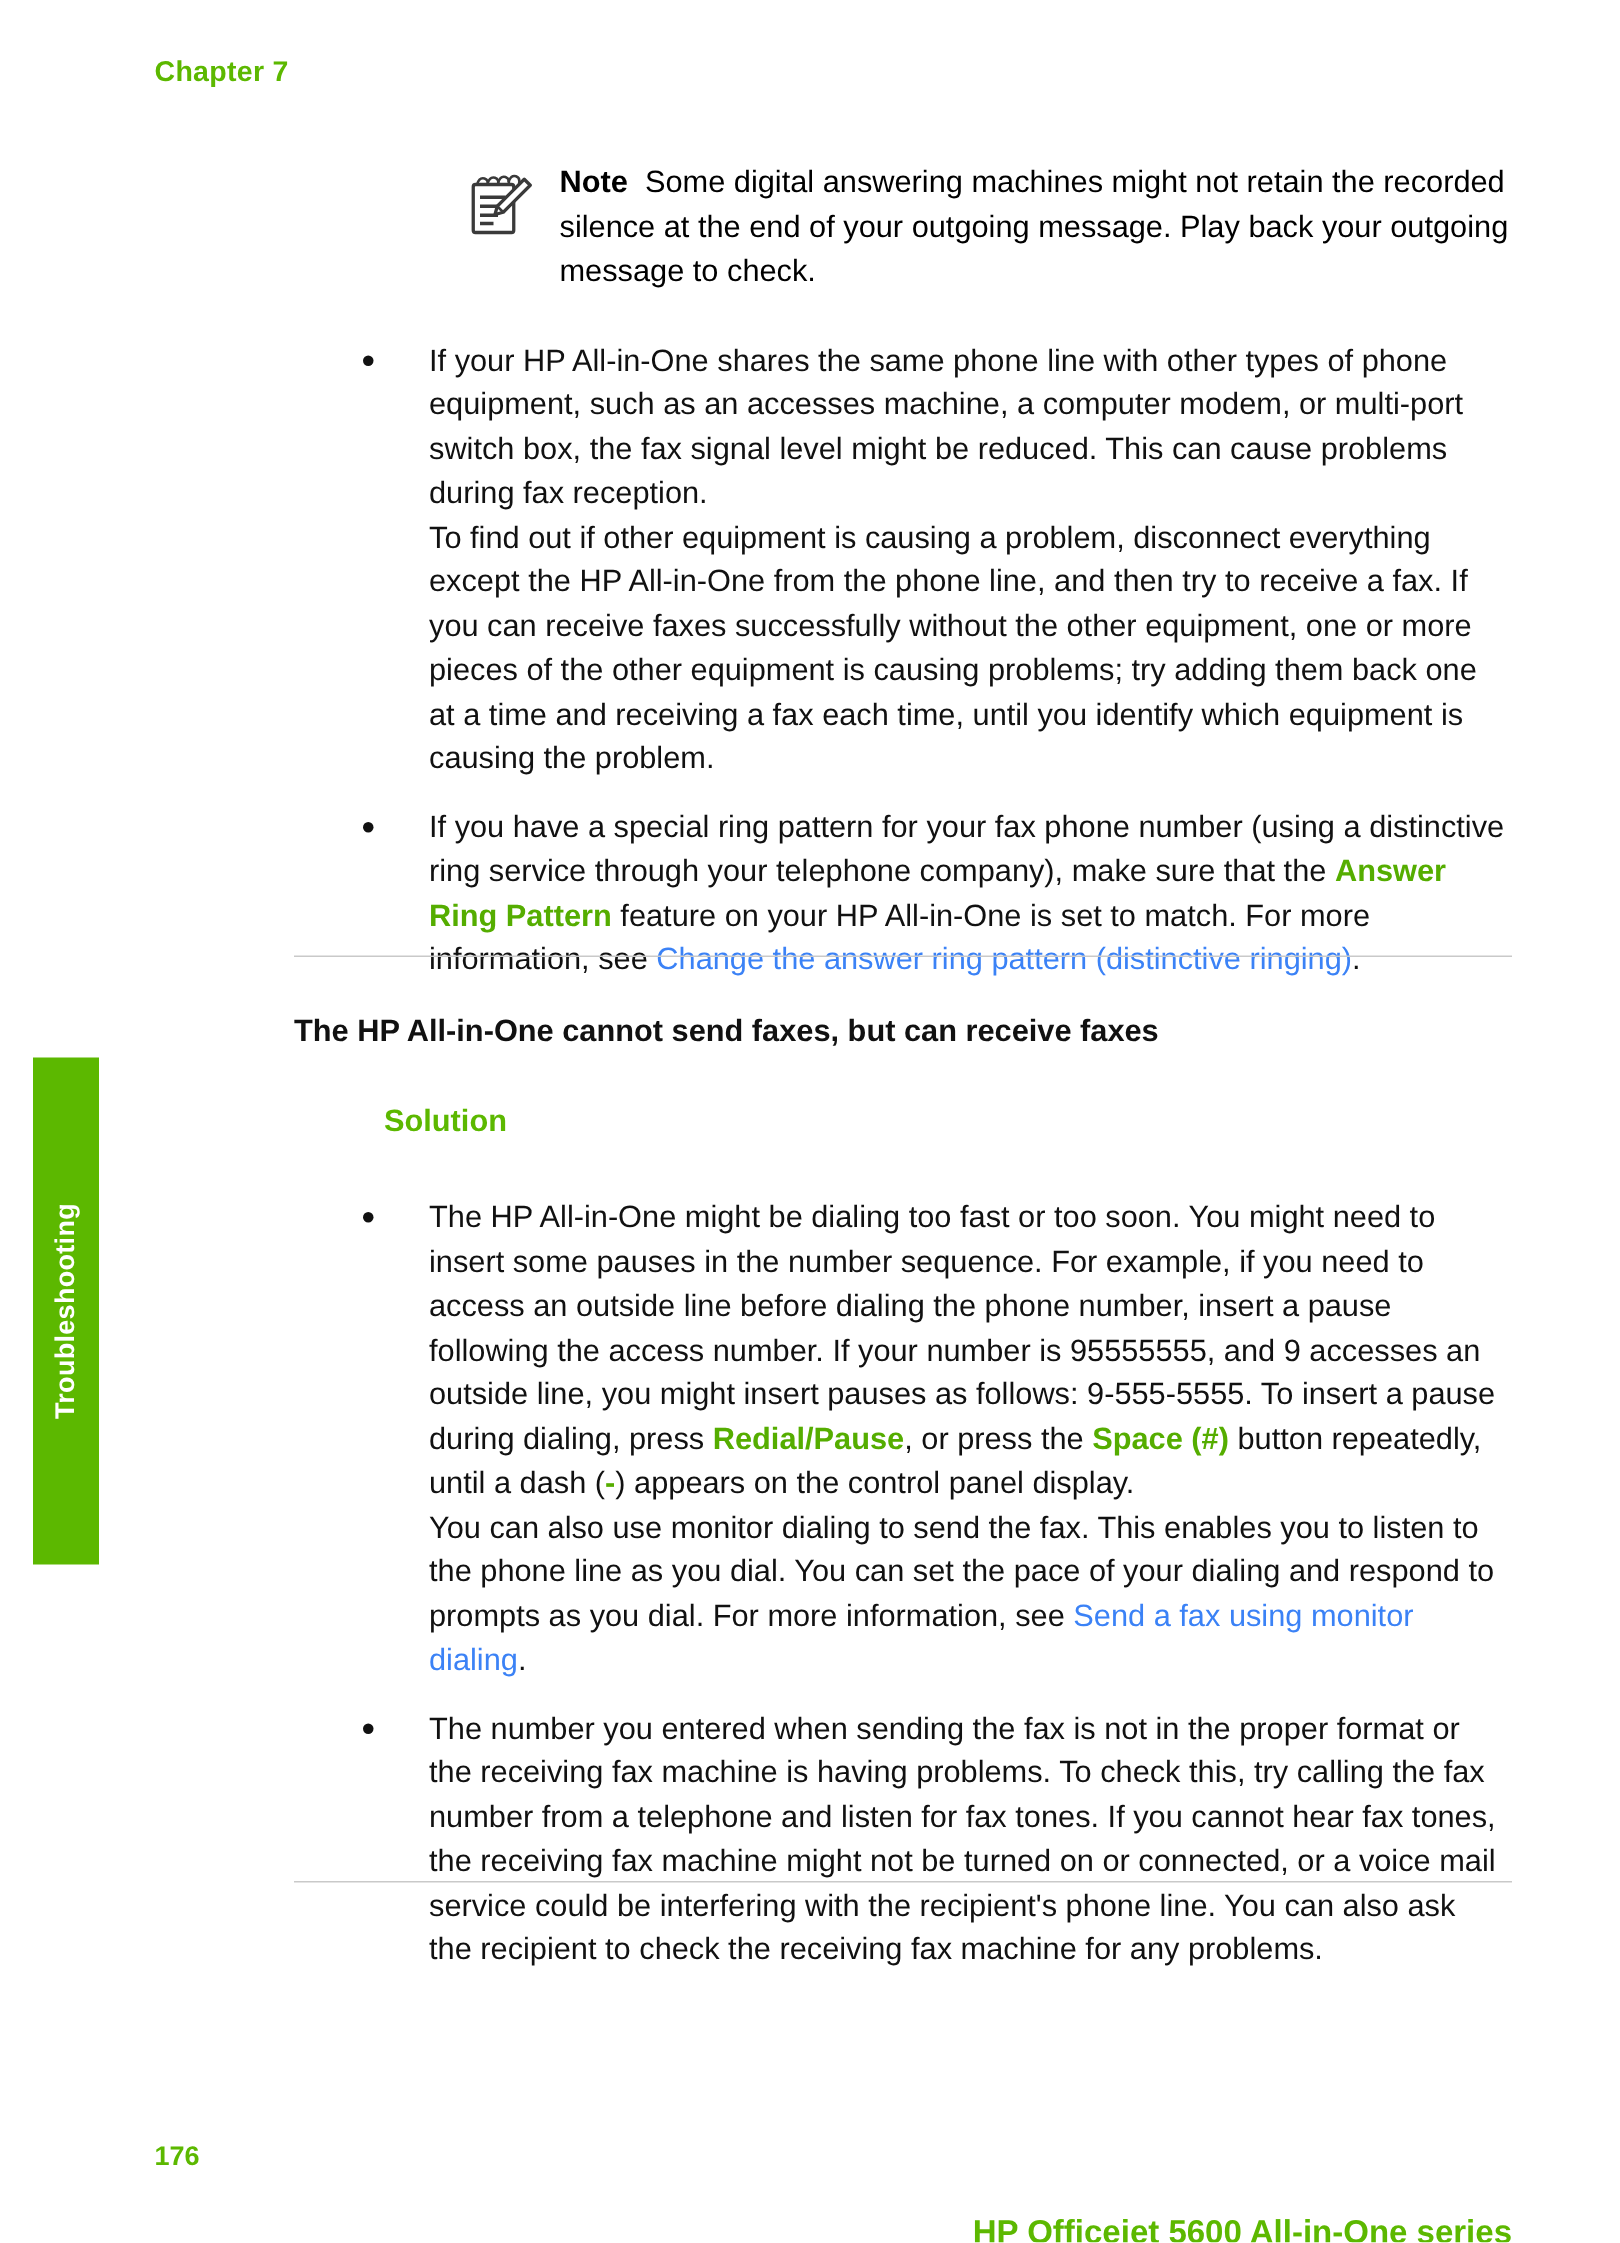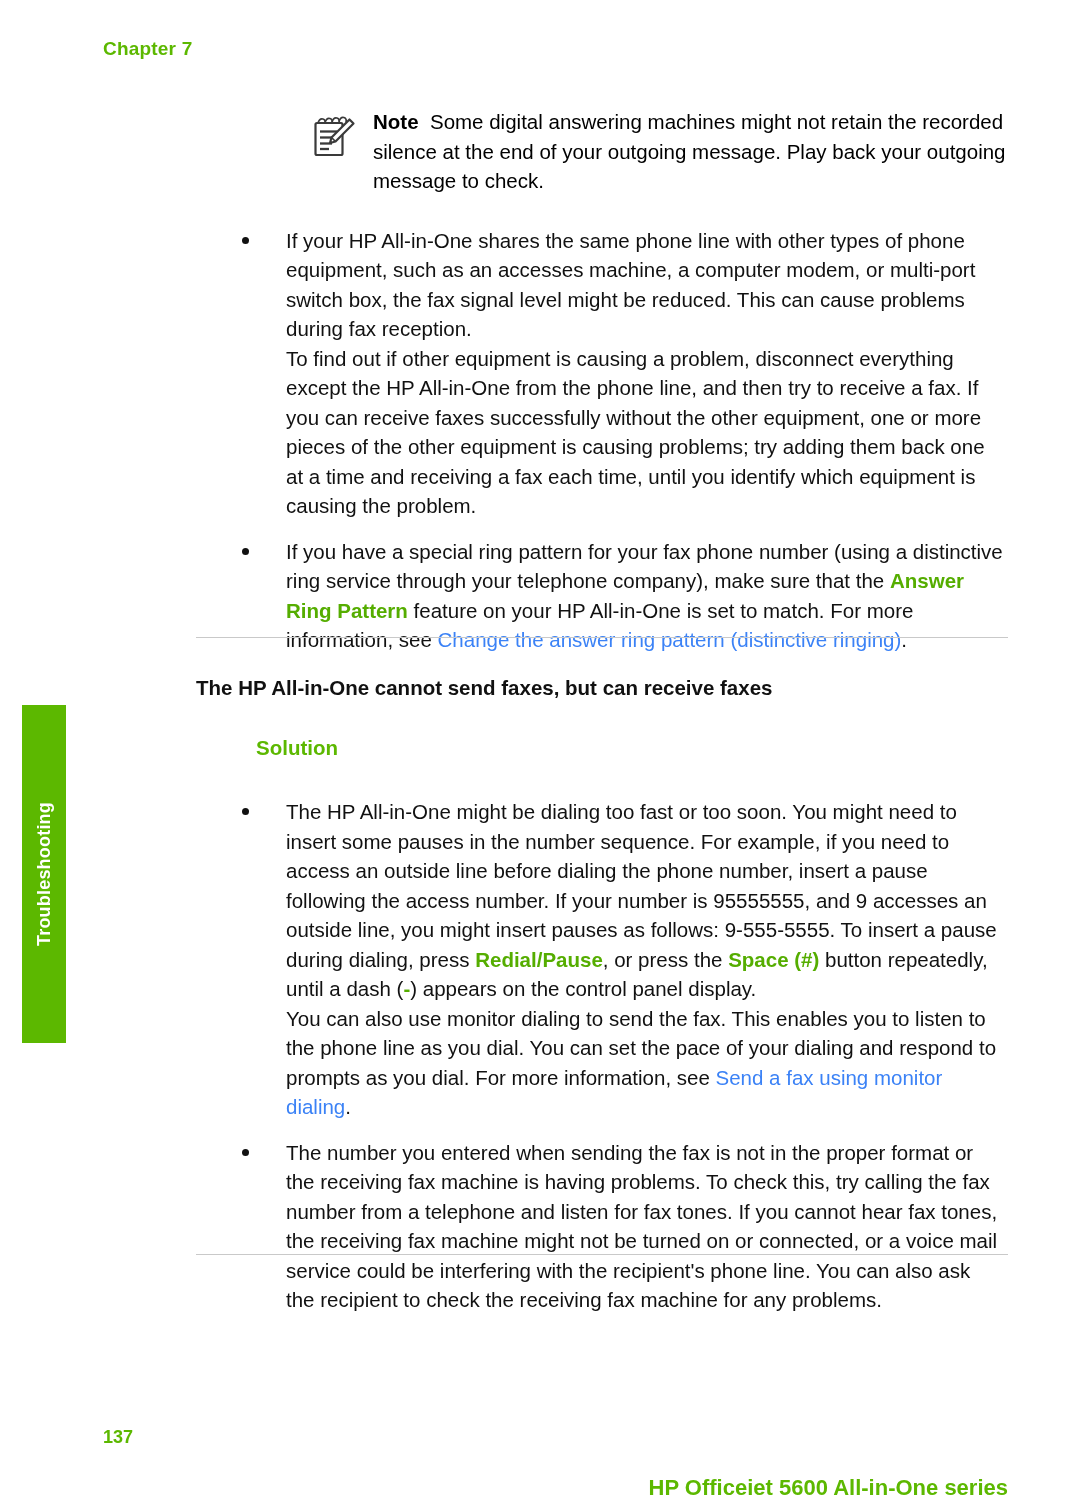--- a/index.html
+++ b/index.html
@@ -279,16 +279,16 @@
       </li>
 
       <li class="bullet-item body-text">
         <span class="bullet-dot"></span>
         <p class="para">The number you entered when sending the fax is not in the proper format or the receiving fax machine is having problems. To check this, try calling the fax number from a telephone and listen for fax tones. If you cannot hear fax tones, the receiving fax machine might not be turned on or connected, or a voice mail service could be interfering with the recipient's phone line. You can also ask the recipient to check the receiving fax machine for any problems.</p>
       </li>
 
     </ul>
   </div>
 
-  <div class="footer-page-number">137</div>
+  <div class="footer-page-number">176</div>
   <div class="footer-product">HP Officejet 5600 All-in-One series</div>
 
 </div>
 
 </body></html>

